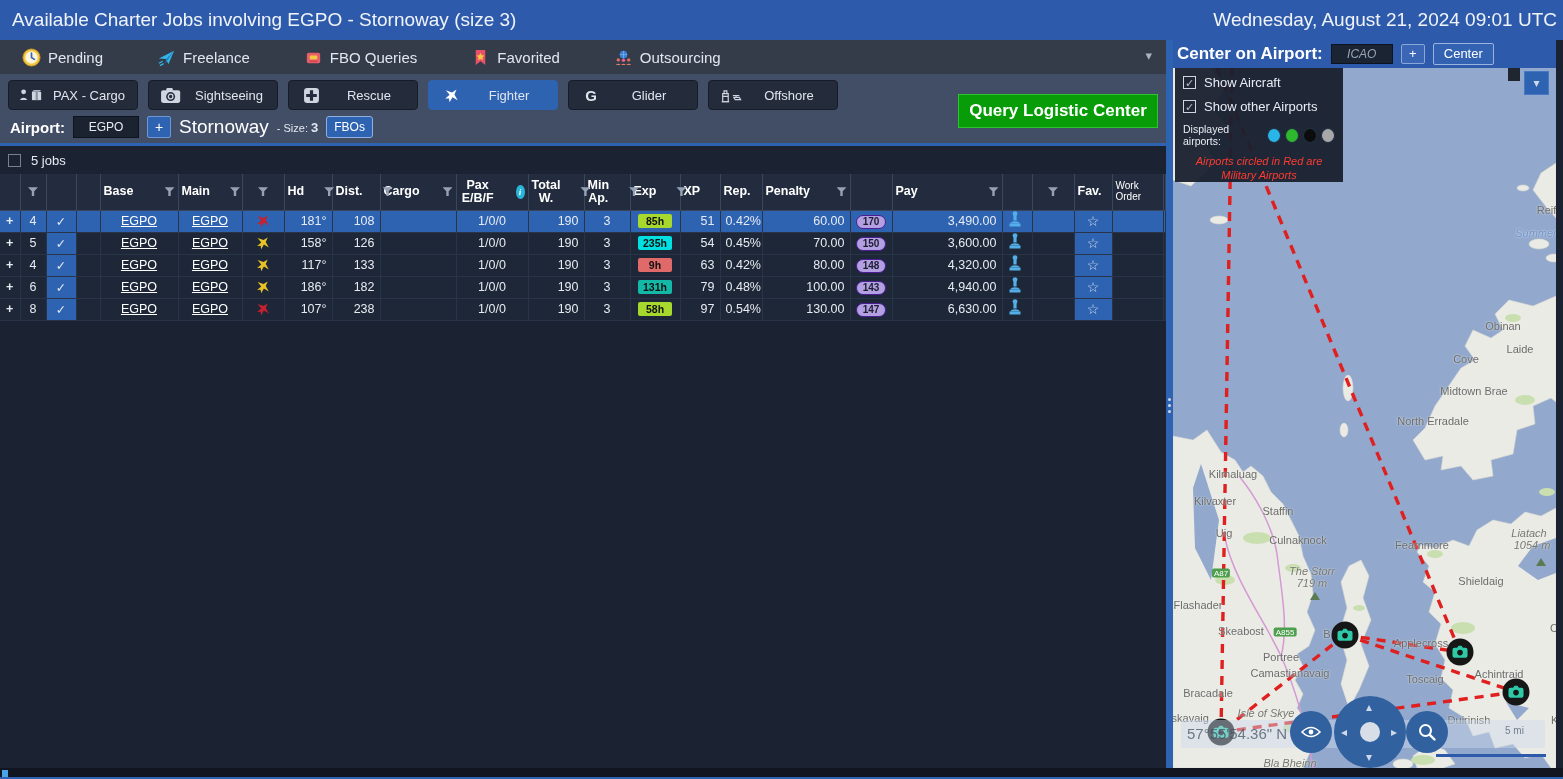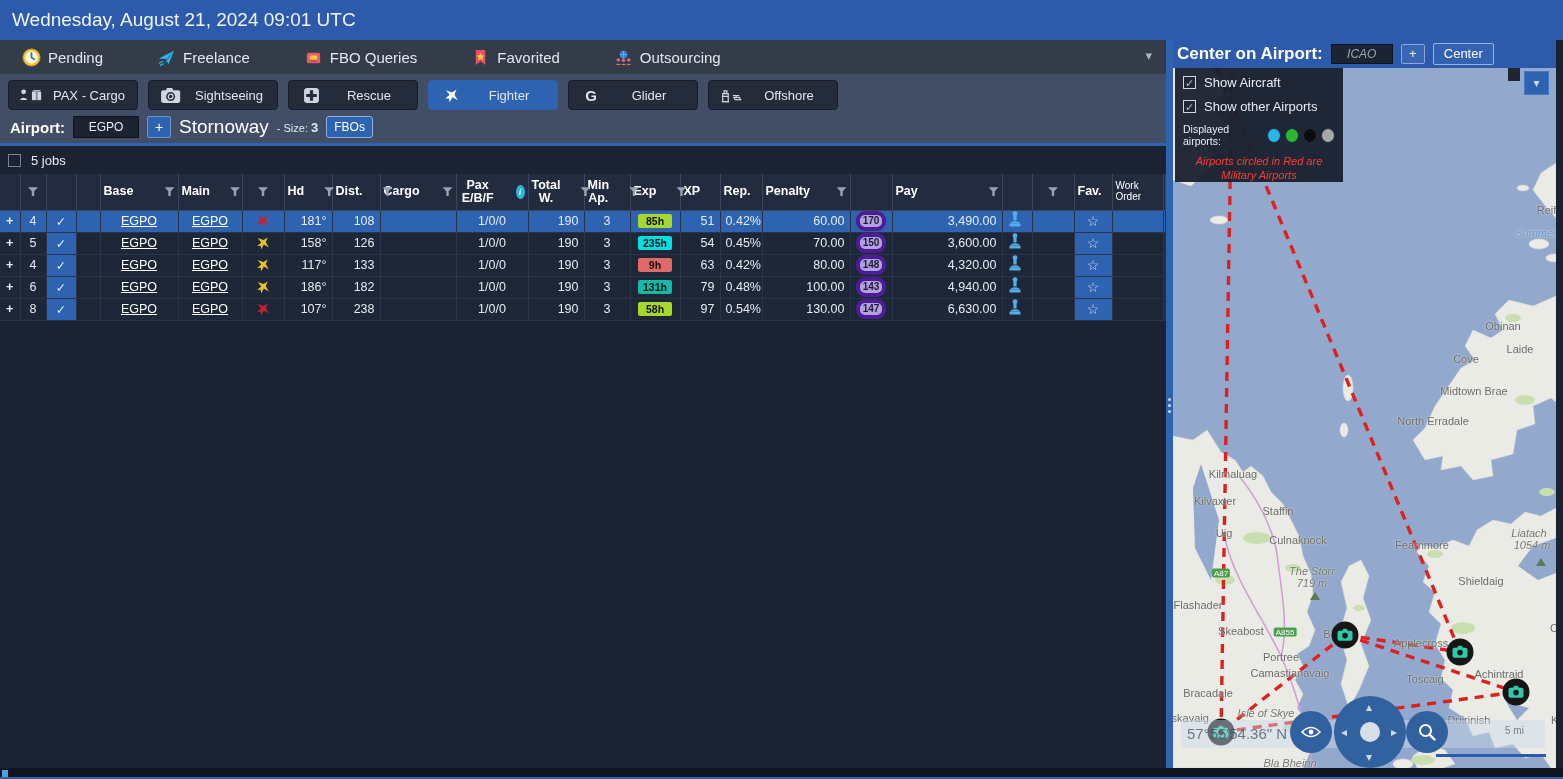--- a/index.html
+++ b/index.html
@@ -56,21 +56,21 @@
   table.jobs th.small{font-size:10px;font-weight:normal;text-align:left;}
   table.jobs td{height:22px;border-right:1px solid #2a3449;border-bottom:1px solid #2a3449;color:#e6ebf2;
     font-size:12.5px;padding:0 5px;white-space:nowrap;overflow:hidden;}
   tr.jobrow{background:#1e2737;}
   tr.jobrow.sel{background:#2e63b2;}
   td.r{text-align:right;} td.c{text-align:center;} td.l{text-align:left;}
   td.bluecell{background:#2e63b2;text-align:center;color:#fff;}
   td .link{color:#fff;text-decoration:underline;}
   td.plus{color:#fff;font-weight:bold;font-size:14px;text-align:center;padding:0;}
   .expbadge{display:inline-block;min-width:34px;padding:1px 3px;border-radius:2px;font-size:10.5px;font-weight:bold;color:#101010;text-align:center;}
-  .ovalbadge{display:inline-block;width:30px;padding:1px 0;border-radius:9px;background:#b2a0e2;border:4px solid #4c1d95;
+  .ovalbadge{display:inline-block;width:30px;padding:1px 0;border-radius:9px;background:#b2a0e2;border:1px solid #4c1d95;
     color:#1c1c2e;font-size:10px;font-weight:bold;text-align:center;line-height:1;}
   td.pen{color:#e09a50;}
   td.rep{font-size:10px;margin-left:32px;}
   .star{color:#d4ddec;font-size:14px;}
   .funnel{display:inline-block;width:10px;height:9px;background:#96a1b5;
     clip-path:polygon(0 0,100% 0,62% 45%,62% 100%,38% 100%,38% 45%);flex:0 0 auto;}
   .info-i{display:inline-block;width:14px;height:14px;border-radius:50%;background:#29b6d8;color:#fff;
     font-size:9px;font-style:italic;font-family:"Liberation Serif",serif;text-align:center;line-height:14px;}
 
   
@@ -122,20 +122,21 @@
   .vscroll{position:absolute;right:0;top:40px;width:7px;height:739px;background:#1a2130;}
   .bottombar{position:absolute;left:0;top:768px;width:1563px;height:11px;background:#10151f;border-bottom:2px solid #2e63b2;}
   .bottombar .tick{position:absolute;left:2px;top:2px;width:6px;height:7px;background:#4aa3e8;}
 </style>
 </head>
 <body>
 
 <div class="app">
 
   <div class="titlebar">
+    <span class="t">Available Charter Jobs involving EGPO - Stornoway (size 3)</span>
     <span class="d">Wednesday, August 21, 2024 09:01 UTC</span>
   </div>
 
   <div class="left">
     <div class="tabbar">
 
       <div class="tab">
           <span class="ic">
             <svg viewBox="0 0 20 20">
               <circle cx="10" cy="10" r="9" fill="#f5c842" stroke="#c8972a"></circle>
@@ -248,20 +249,21 @@
           </div>
         </div>
       <div class="airportrow">
         <span class="alabel">Airport:</span>
         <span class="icao-box">EGPO</span>
         <span class="plusbtn">+</span>
         <span class="apname">Stornoway</span>
         <span class="apsize">- <span>Size:</span> <b>3</b></span>
         <span class="fbos">FBOs</span>
       </div>
+      <div class="query">Query Logistic Center</div>
     </div>
 
     <div class="jobsbar">
       <span class="cb"></span>
       <span>5 jobs</span>
     </div>
 
     <table class="jobs">
       <colgroup>
           <col style="width: 20px;">

